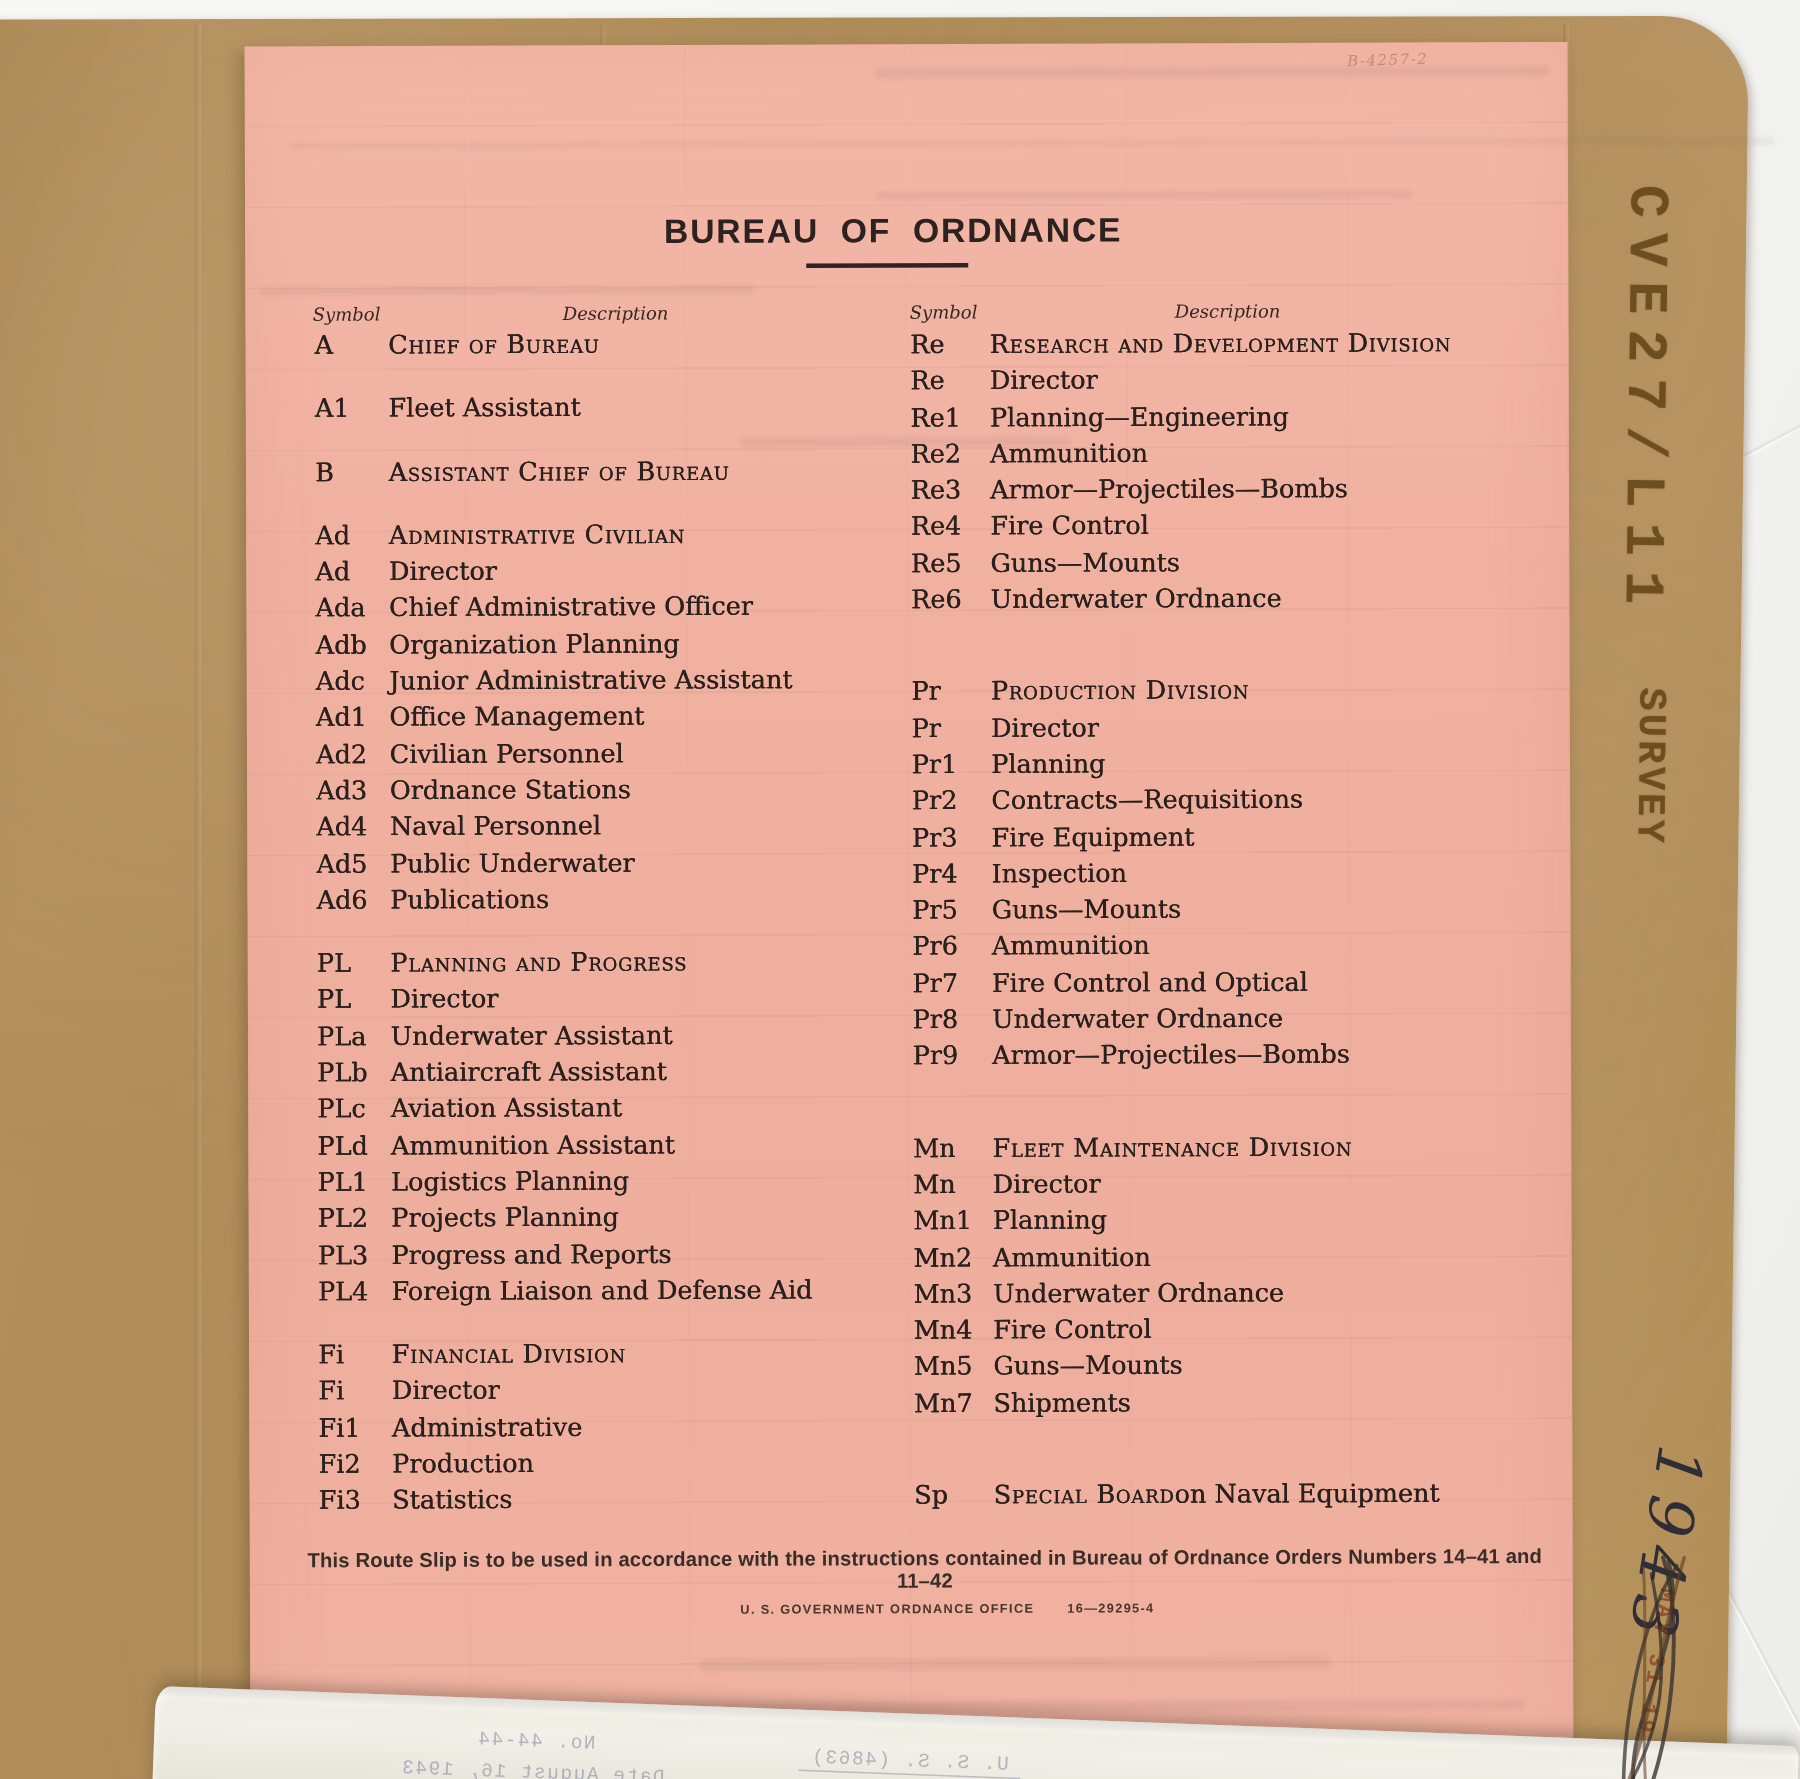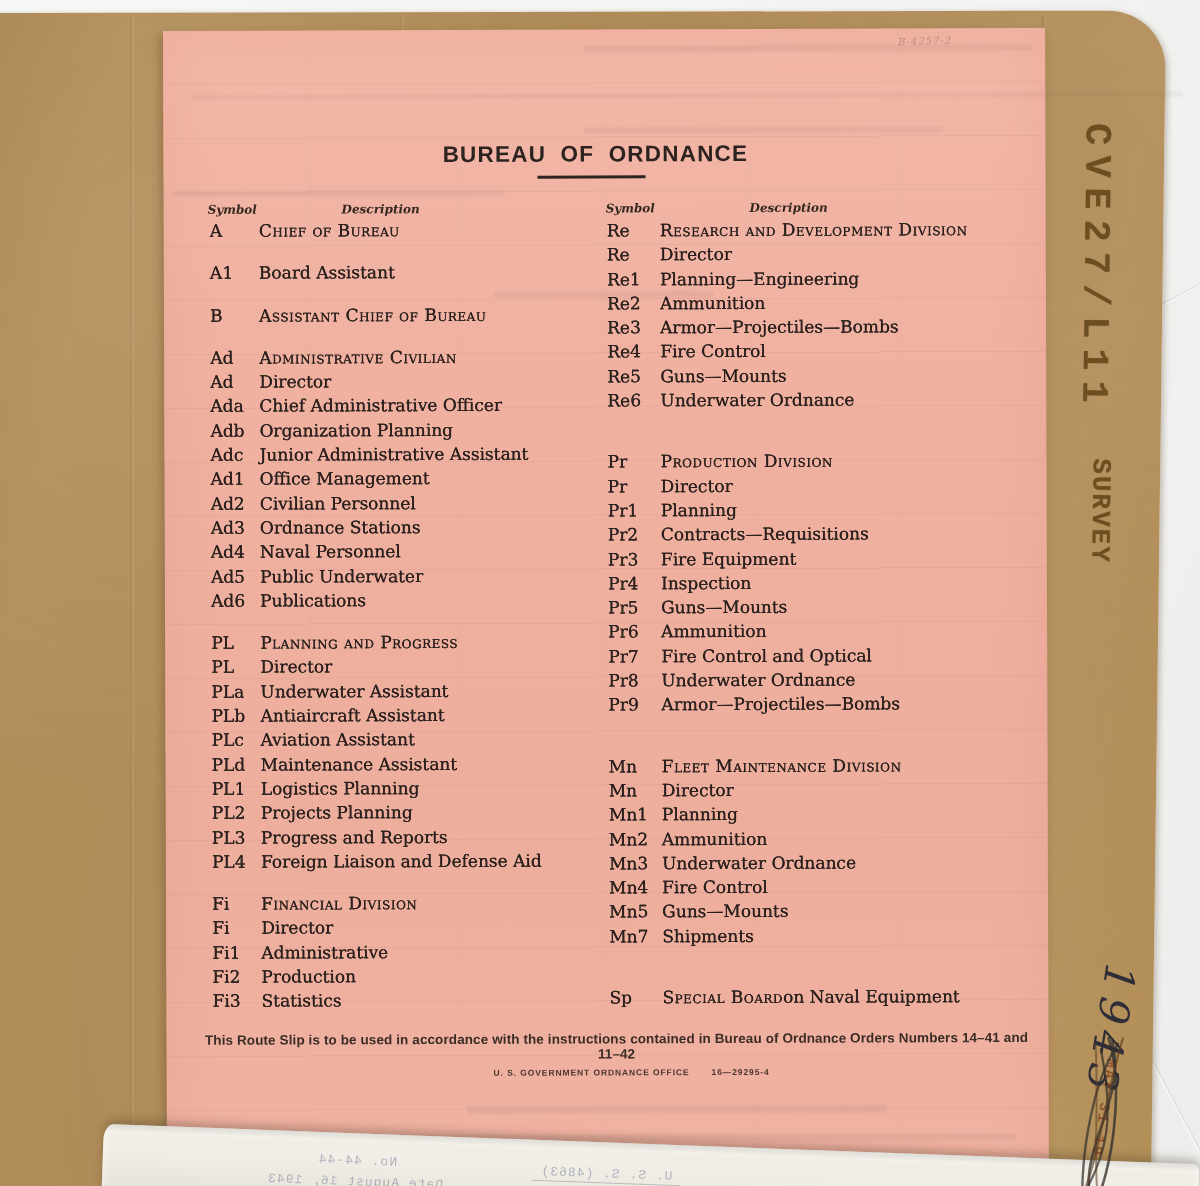--- a/index.html
+++ b/index.html
@@ -77,22 +77,22 @@
   .sm7{left:150px;top:1105px;width:700px;height:7px;}
 
   .pencil-note{position:absolute;left:735px;top:7px;font-size:10px;font-style:italic;
          color:#7a5348;opacity:.42;transform:rotate(-1.5deg);letter-spacing:1px;}
 
   .title{position:absolute;left:0;top:97px;width:864px;text-align:center;
          font-family:"Liberation Sans",sans-serif;font-weight:bold;font-size:22.5px;
          letter-spacing:1.2px;word-spacing:7px;color:#2c221f;}
   .title-rule{position:absolute;left:374px;top:146px;width:108px;height:3px;background:#2e2421;}
 
-  .hdr{position:absolute;top:172px;font-size:12px;font-weight:bold;font-style:italic;
-       text-align:center;color:#33271f;font-family:"DejaVu Serif",serif;}
+  .hdr{position:absolute;top:172px;font-size:12px;font-weight:normal;font-style:italic;
+       text-align:right;color:#33271f;font-family:"DejaVu Serif",serif;}
   .hs1{left:44px;width:46px;}
   .hd1{left:152px;width:130px;}
   .hs2{left:442px;width:46px;}
   .hd2{left:560px;width:130px;}
 
   .col{position:absolute;font-size:17px;}
   .col .row{display:flex;line-height:24.3px;
             text-shadow:0.25px 0 0 currentColor;}
   .col .sym{flex:none;width:49px;}
   .col-left{left:46px;top:188px;width:400px;}
@@ -159,21 +159,21 @@
     <div class="col col-left">
         <div class="group">
           <div class="row">
             <span class="sym">A</span>
             <span class="desc caps">Chief of Bureau</span>
           </div>
         </div>
         <div class="group">
           <div class="row">
             <span class="sym">A1</span>
-            <span class="desc">Board Assistant</span>
+            <span class="desc">Fleet Assistant</span>
           </div>
         </div>
         <div class="group">
           <div class="row">
             <span class="sym">B</span>
             <span class="desc caps">Assistant Chief of Bureau</span>
           </div>
         </div>
         <div class="group">
           <div class="row">
@@ -237,21 +237,21 @@
           <div class="row">
             <span class="sym">PLb</span>
             <span class="desc">Antiaircraft Assistant</span>
           </div>
           <div class="row">
             <span class="sym">PLc</span>
             <span class="desc">Aviation Assistant</span>
           </div>
           <div class="row">
             <span class="sym">PLd</span>
-            <span class="desc">Maintenance Assistant</span>
+            <span class="desc">Ammunition Assistant</span>
           </div>
           <div class="row">
             <span class="sym">PL1</span>
             <span class="desc">Logistics Planning</span>
           </div>
           <div class="row">
             <span class="sym">PL2</span>
             <span class="desc">Projects Planning</span>
           </div>
           <div class="row">

